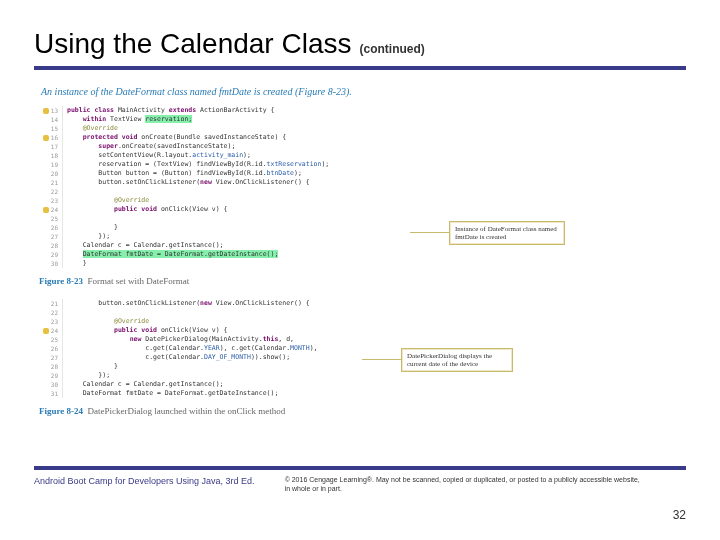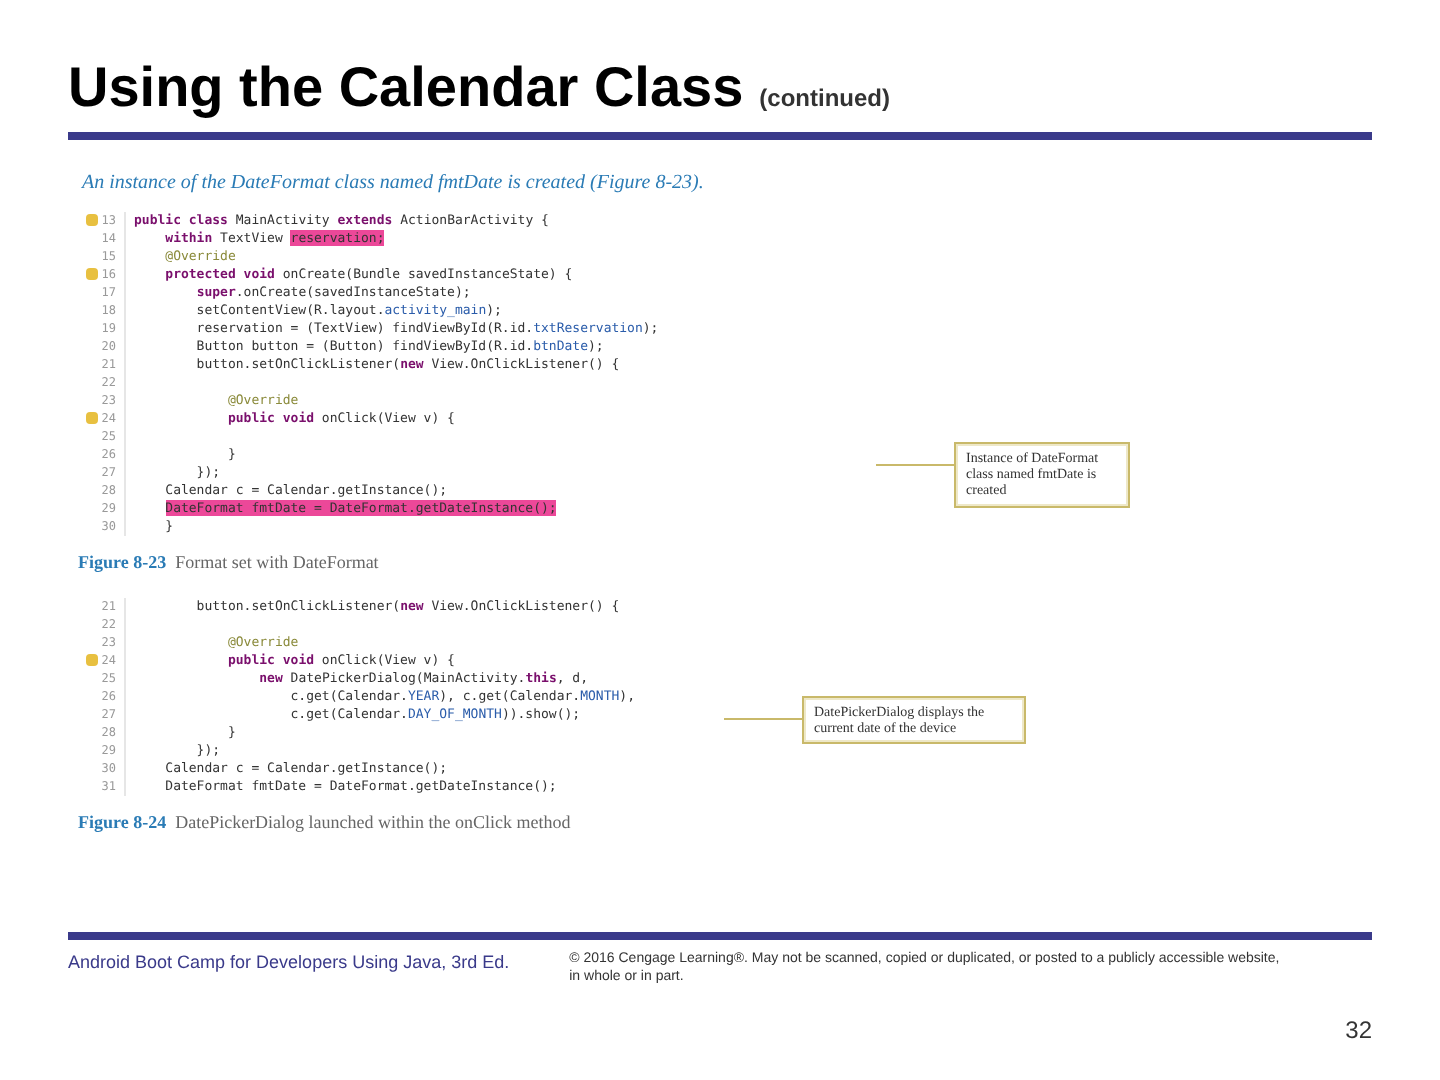--- a/index.html
+++ b/index.html
@@ -14,21 +14,21 @@
   .slide {
     padding: 28px 34px 0 34px;
   }
   .title-row {
     display: flex;
     align-items: baseline;
     gap: 8px;
   }
   .title {
     font-size: 28px;
-    font-weight: bold;
+    font-weight: normal;
     color: #000;
   }
   .continued {
     font-size: 12px;
     font-weight: bold;
     color: #333;
   }
   .rule {
     height: 4px;
     background: #3a3a8a;
@@ -86,40 +86,40 @@
     margin-left: 30px;
     font-family: Consolas, monospace;
     font-size: 6.5px;
     line-height: 9px;
     color: #333;
     white-space: pre;
   }
   .kw { color: #7a0f6c; font-weight: bold; }
   .ann { color: #8a8a3a; }
   .str { color: #2a5caa; }
-  .hl { background: #ec4899; }
+  .hl { background: #86efac; }
   .callout {
     position: absolute;
     background: #fff;
     border: 1px solid #c9b96a;
     font-family: Georgia, serif;
     font-size: 7px;
     color: #333;
     padding: 3px 5px;
     line-height: 1.2;
     box-shadow: 0 0 0 1px #eee8c8 inset;
   }
   .callout::before {
     content: "";
     position: absolute;
     width: 40px;
     height: 1px;
     background: #c9b96a;
   }
-  .callout.c1 { right: 120px; top: 118px; width: 88px; }
+  .callout.c1 { right: 120px; top: 118px; width: 116px; }
   .callout.c1::before { left: -40px; top: 10px; }
   .callout.c2 { right: 172px; top: 52px; width: 112px; }
   .callout.c2::before { left: -40px; top: 10px; }
   .fig-label {
     font-family: Georgia, 'Times New Roman', serif;
     font-size: 9px;
     color: #2a7bb5;
     padding: 5px 4px 2px 4px;
   }
   .fig-label .figno { font-weight: bold; }

